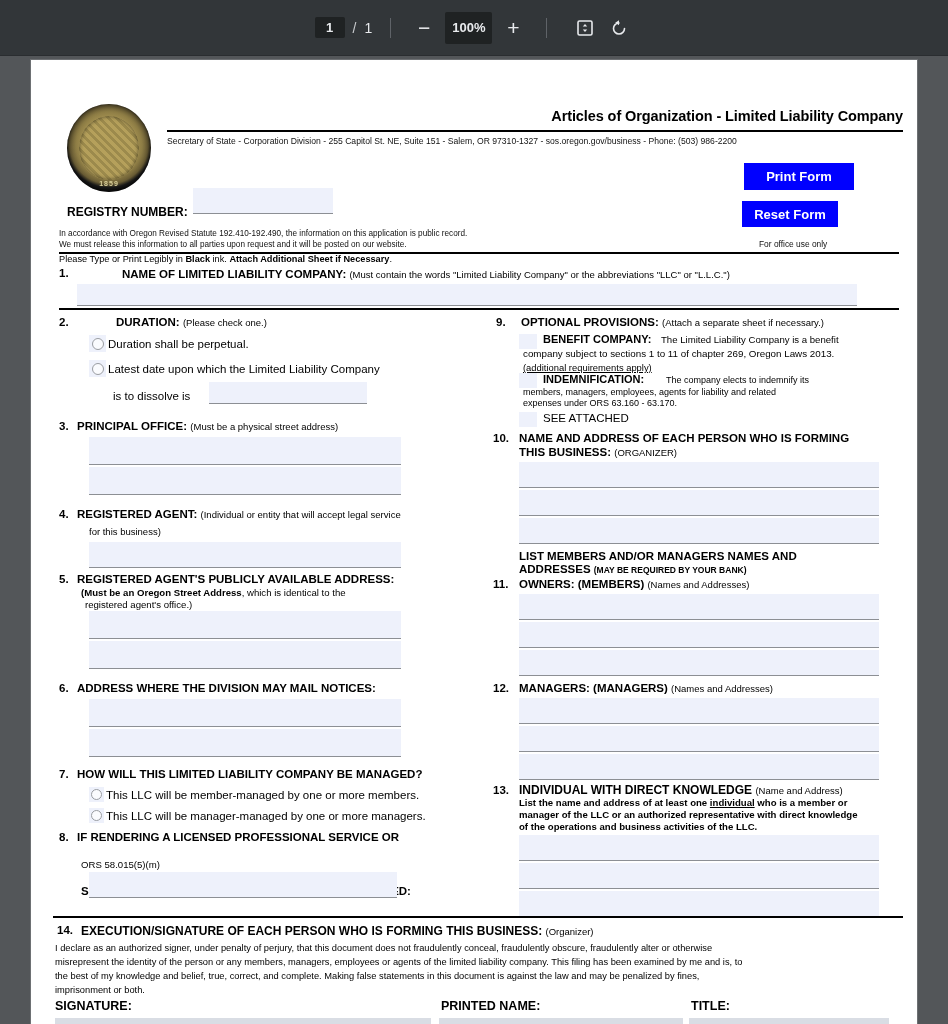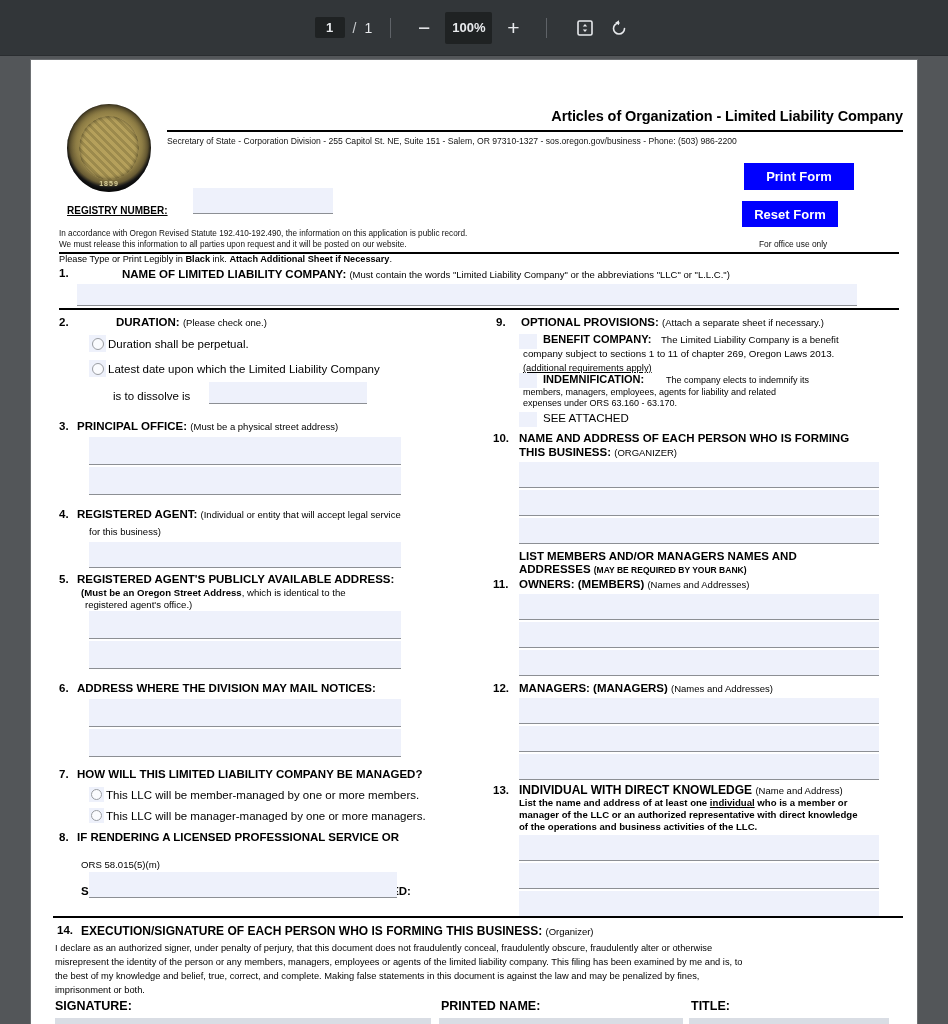--- a/index.html
+++ b/index.html
@@ -117,21 +117,21 @@
     font-size:13px; font-weight:bold;
     display:flex; align-items:center; justify-content:center;
     cursor:pointer; border:none;
     font-family:"Liberation Sans", sans-serif;
   }
   #print-form { left:713px; top:103px; width:110px; height:27px; }
   #reset-form { left:711px; top:141px; width:96px; height:26px; }
 
   .reg-label {
     position:absolute; left:36px; top:145px;
-    font-size:10px; font-weight:bold; white-space:nowrap;text-decoration:underline;
+    font-size:12px; font-weight:bold; white-space:nowrap;
   }
   .fld {
     position:absolute;
     background:#eef1fb;
     border-bottom:1.5px solid #8c8f94;
   }
   #reg-number-field { left:162px; top:128px; width:140px; height:26px; }
 
   .small-note {
     position:absolute; font-size:8.2px; color:#111; white-space:nowrap; line-height:11px;

